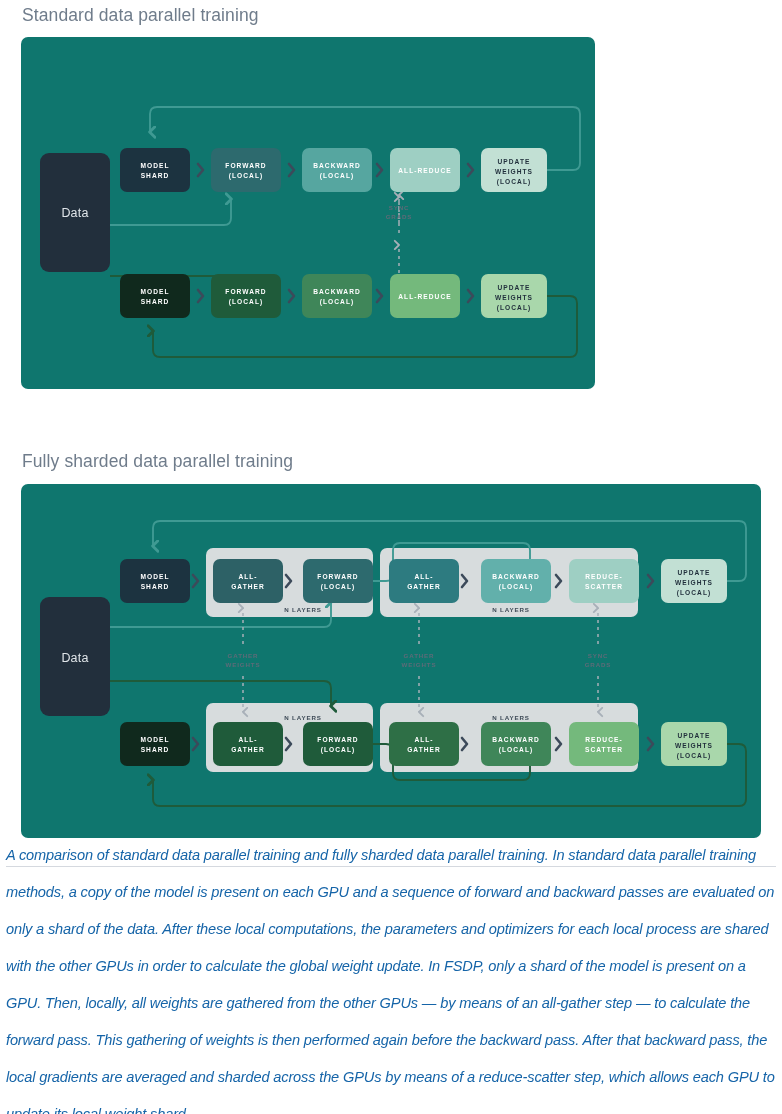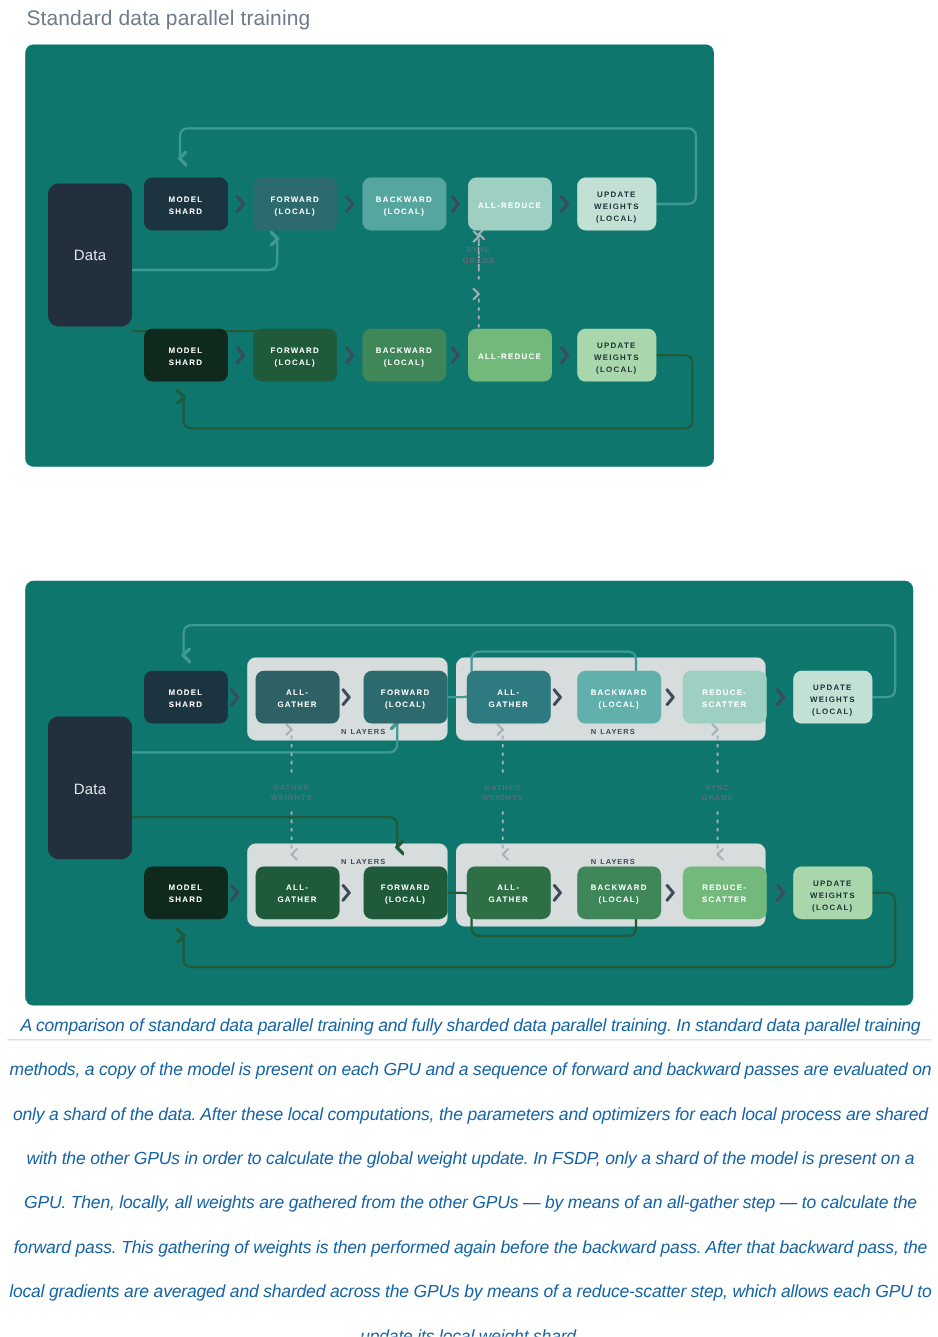--- a/index.html
+++ b/index.html
@@ -1,21 +1,21 @@
 <!DOCTYPE html>
 <html><head>
 <meta charset="utf-8">
 <style>
   html,body{margin:0;padding:0;}
   body{
     width:782px;height:1114px;background:#ffffff;
     font-family:"Liberation Sans","DejaVu Sans",sans-serif;
     -webkit-font-smoothing:antialiased;
   }
-  .page{position:relative;width:782px;height:1114px;overflow:hidden;text-align:center;}
+  .page{position:relative;width:782px;height:1114px;overflow:hidden;}
 
   .section-title{
     position:absolute;left:22px;
     font-size:17.5px;font-weight:400;color:#6f7c8b;letter-spacing:.1px;
   }
   #title-standard{top:5px;}
   #title-fsdp{top:451px;}
 
   .panel{
     position:absolute;background:#0f766e;border-radius:7px;
@@ -148,20 +148,21 @@
         <g>
           <rect x="460" y="237" width="66" height="44" rx="7" fill="#a9d7ab"></rect>
           <text class="box-label box-label-light" x="493" y="253" text-anchor="middle">UPDATE</text>
           <text class="box-label box-label-light" x="493" y="263" text-anchor="middle">WEIGHTS</text>
           <text class="box-label box-label-light" x="493" y="273" text-anchor="middle">(LOCAL)</text>
         </g>
       </g>
     </svg>
   </div>
 
+  <div class="section-title" id="title-fsdp">Fully sharded data parallel training</div>
 
   <div class="panel" id="panel-fsdp">
     <svg width="740" height="354" viewBox="0 0 740 354">
       <defs>
         <marker id="f-ah-teal" markerWidth="7" markerHeight="7" refX="3.2" refY="3.2" orient="auto">
           <path d="M0.4,0.6 L3.2,3.4 L6,0.6" fill="none" stroke="#3f9a93" stroke-width="1.5" stroke-linecap="round" stroke-linejoin="round"></path>
         </marker>
         <marker id="f-ah-green" markerWidth="7" markerHeight="7" refX="3.2" refY="3.2" orient="auto">
           <path d="M0.4,0.6 L3.2,3.4 L6,0.6" fill="none" stroke="#1f5b3a" stroke-width="1.5" stroke-linecap="round" stroke-linejoin="round"></path>
         </marker>

